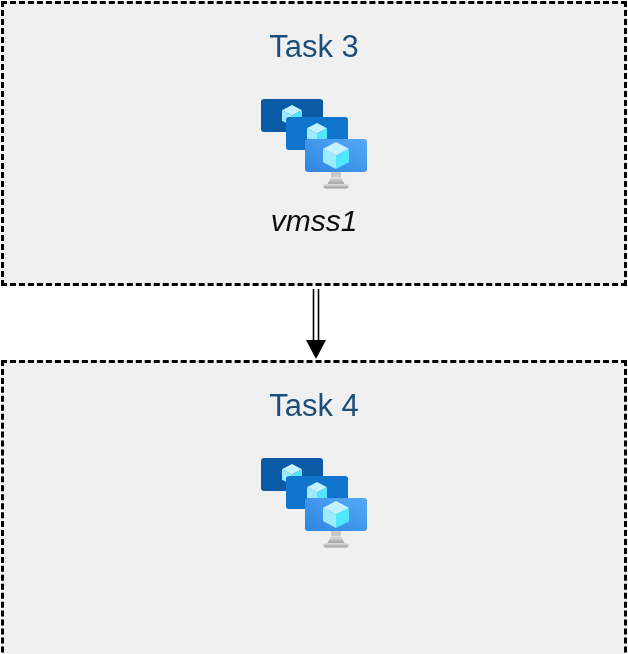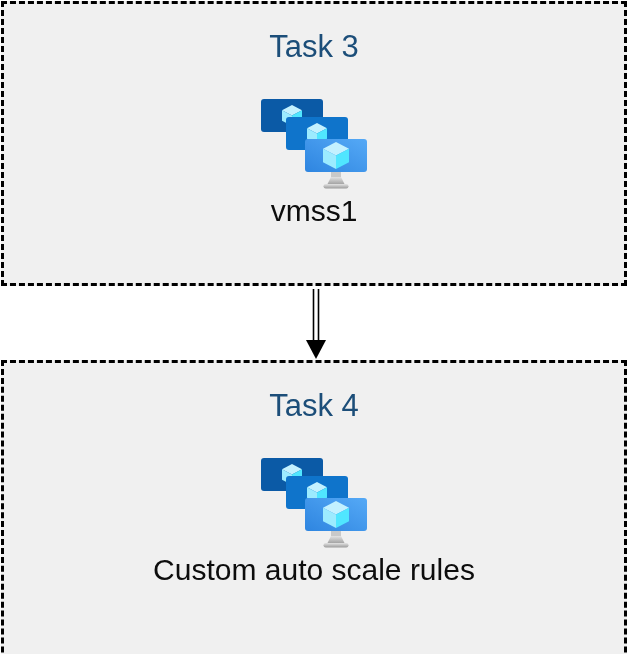--- a/index.html
+++ b/index.html
@@ -29,21 +29,21 @@
     line-height: 1.2;
     color: #1c4e79;
     text-align: center;
   }
   .vmss-icon {
     width: 106px;
     height: 94px;
     margin-top: 34px;
     display: block;
   }
-  .caption-block { text-align: center; }
+  .caption-block { margin-top: 10px; text-align: center; font-style: italic; }
   .caption {
     font-size: 30px;
     line-height: 1.17;
     color: #0d0d0d;
     white-space: nowrap;
   }
   .connector {
     position: absolute;
     left: 300px;
     top: 289px;
@@ -111,16 +111,13 @@
   <line x1="13.5" y1="0" x2="13.5" y2="58" stroke="#000000" stroke-width="1.6"></line>
   <line x1="18.5" y1="0" x2="18.5" y2="58" stroke="#000000" stroke-width="1.6"></line>
   <polygon points="6,51 26,51 16,70" fill="#000000"></polygon>
 </svg>
 
 <div class="task-box" id="box-task4">
   <div class="task-title">Task 4</div>
   <svg class="vmss-icon" viewBox="0 0 106 94">
     <use href="#vmss-symbol"></use>
   </svg>
-  <div class="caption-block">
-    <div class="caption">Custom auto scale rules</div>
-  </div>
 </div>
 
 </body></html>

